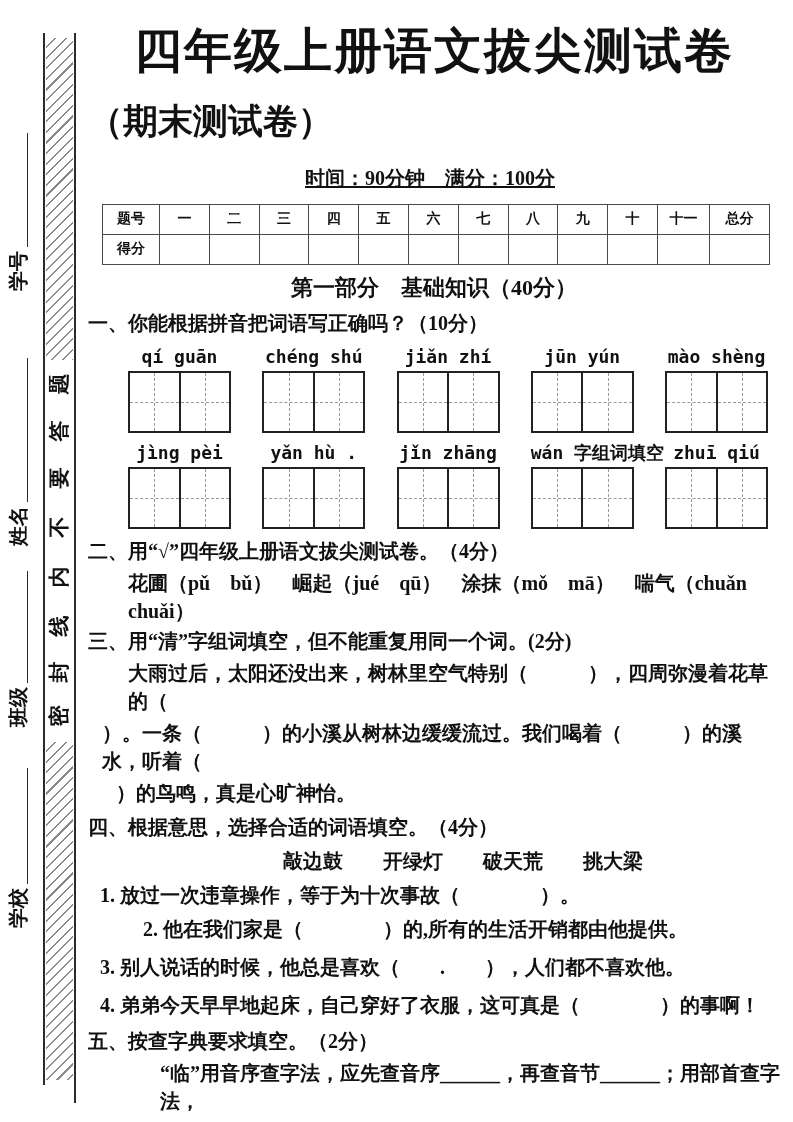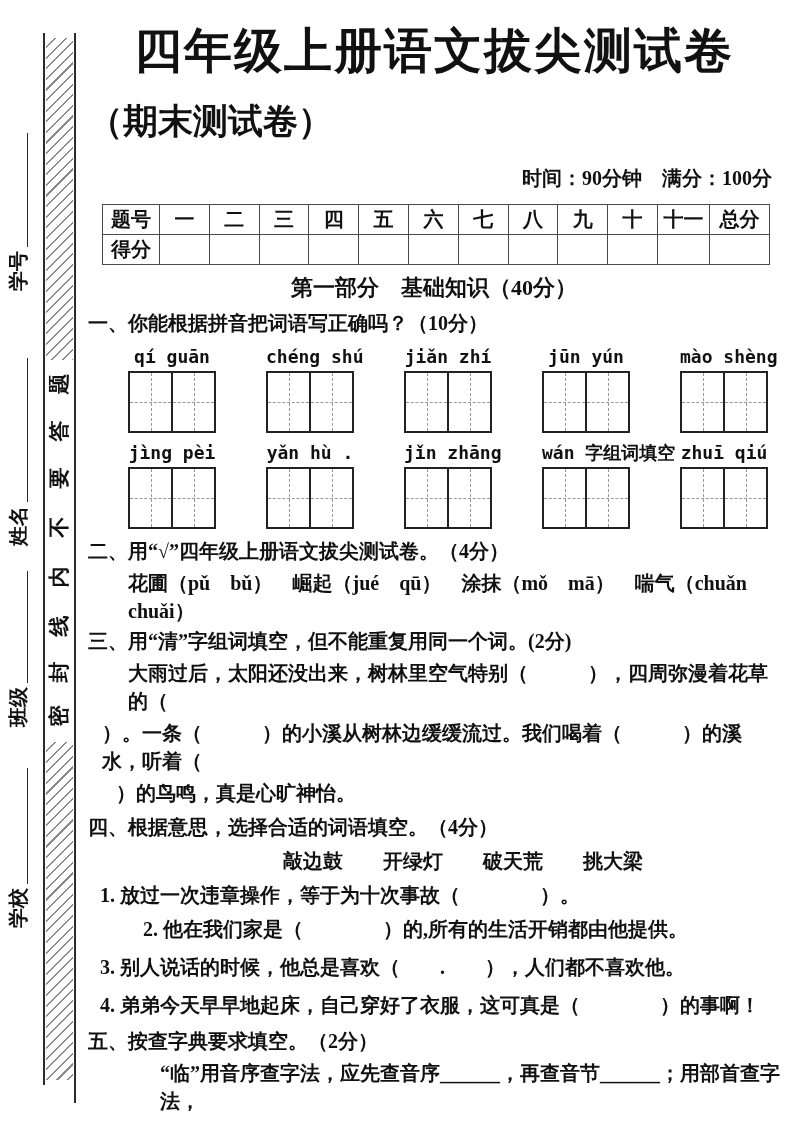--- a/index.html
+++ b/index.html
@@ -22,30 +22,30 @@
   .field .uline{flex:1;border-bottom:1.5px solid #2b2b2b;margin:0 2px 4px 4px;}
   .field.f0{left:-59px;top:200px;width:160px;}
   .field.f1{left:-74px;top:440px;width:190px;}
   .field.f2{left:-58px;top:637px;width:158px;}
   .field.f3{left:-60px;top:836px;width:162px;}
   
   .main{position:absolute;left:88px;top:0;width:692px;}
   .title{margin-top:24px;text-align:center;font-size:48px;font-weight:700;
          letter-spacing:2px;line-height:1.12;}
   .subtitle{margin-top:20px;text-align:left;font-size:35px;font-weight:800;}
-  .meta{margin-top:20px;text-align:right;padding-right:8px;font-size:20px;font-weight:700;}
+  .meta{margin-top:20px;text-align:center;padding-right:8px;font-size:20px;font-weight:700;text-decoration:underline;}
   table.score{border-collapse:collapse;width:668px;margin:12px 0 0 14px;table-layout:fixed;}
   table.score td{border:1.5px solid #4a4a4a;height:29px;text-align:center;
-                 font-size:20px;font-weight:600;padding:0;}
+                 font-size:14px;font-weight:600;padding:0;}
   .section-title{margin-top:8px;text-align:center;font-size:22px;font-weight:800;}
   .qtitle{font-size:20px;font-weight:700;line-height:1.4;margin-top:6px;}
   .bodyline{font-size:20px;font-weight:600;line-height:1.4;margin-top:4px;}
   
   .py-row{display:flex;justify-content:space-between;margin:8px 12px 0 40px;}
-  .group{width:88px;}
+  .group{width:103px;}
   .py{font-family:"DejaVu Sans Mono","DejaVu Sans",monospace;font-weight:700;
       font-size:18px;text-align:center;white-space:nowrap;height:24px;line-height:24px;
       margin-bottom:2px;}
   .boxes{display:flex;height:62px;border:2px solid #222;box-sizing:border-box;}
   .cell{flex:1;position:relative;border-left:2px solid #222;}
   .cell:first-child{border-left:none;}
   .cell::before{content:"";position:absolute;left:50%;top:0;bottom:0;border-left:1px dashed #999;}
   .cell::after{content:"";position:absolute;top:50%;left:0;right:0;border-top:1px dashed #999;}
   
   .ind40{margin-left:40px;} .ind14{margin-left:14px;} .ind28{margin-left:28px;}

